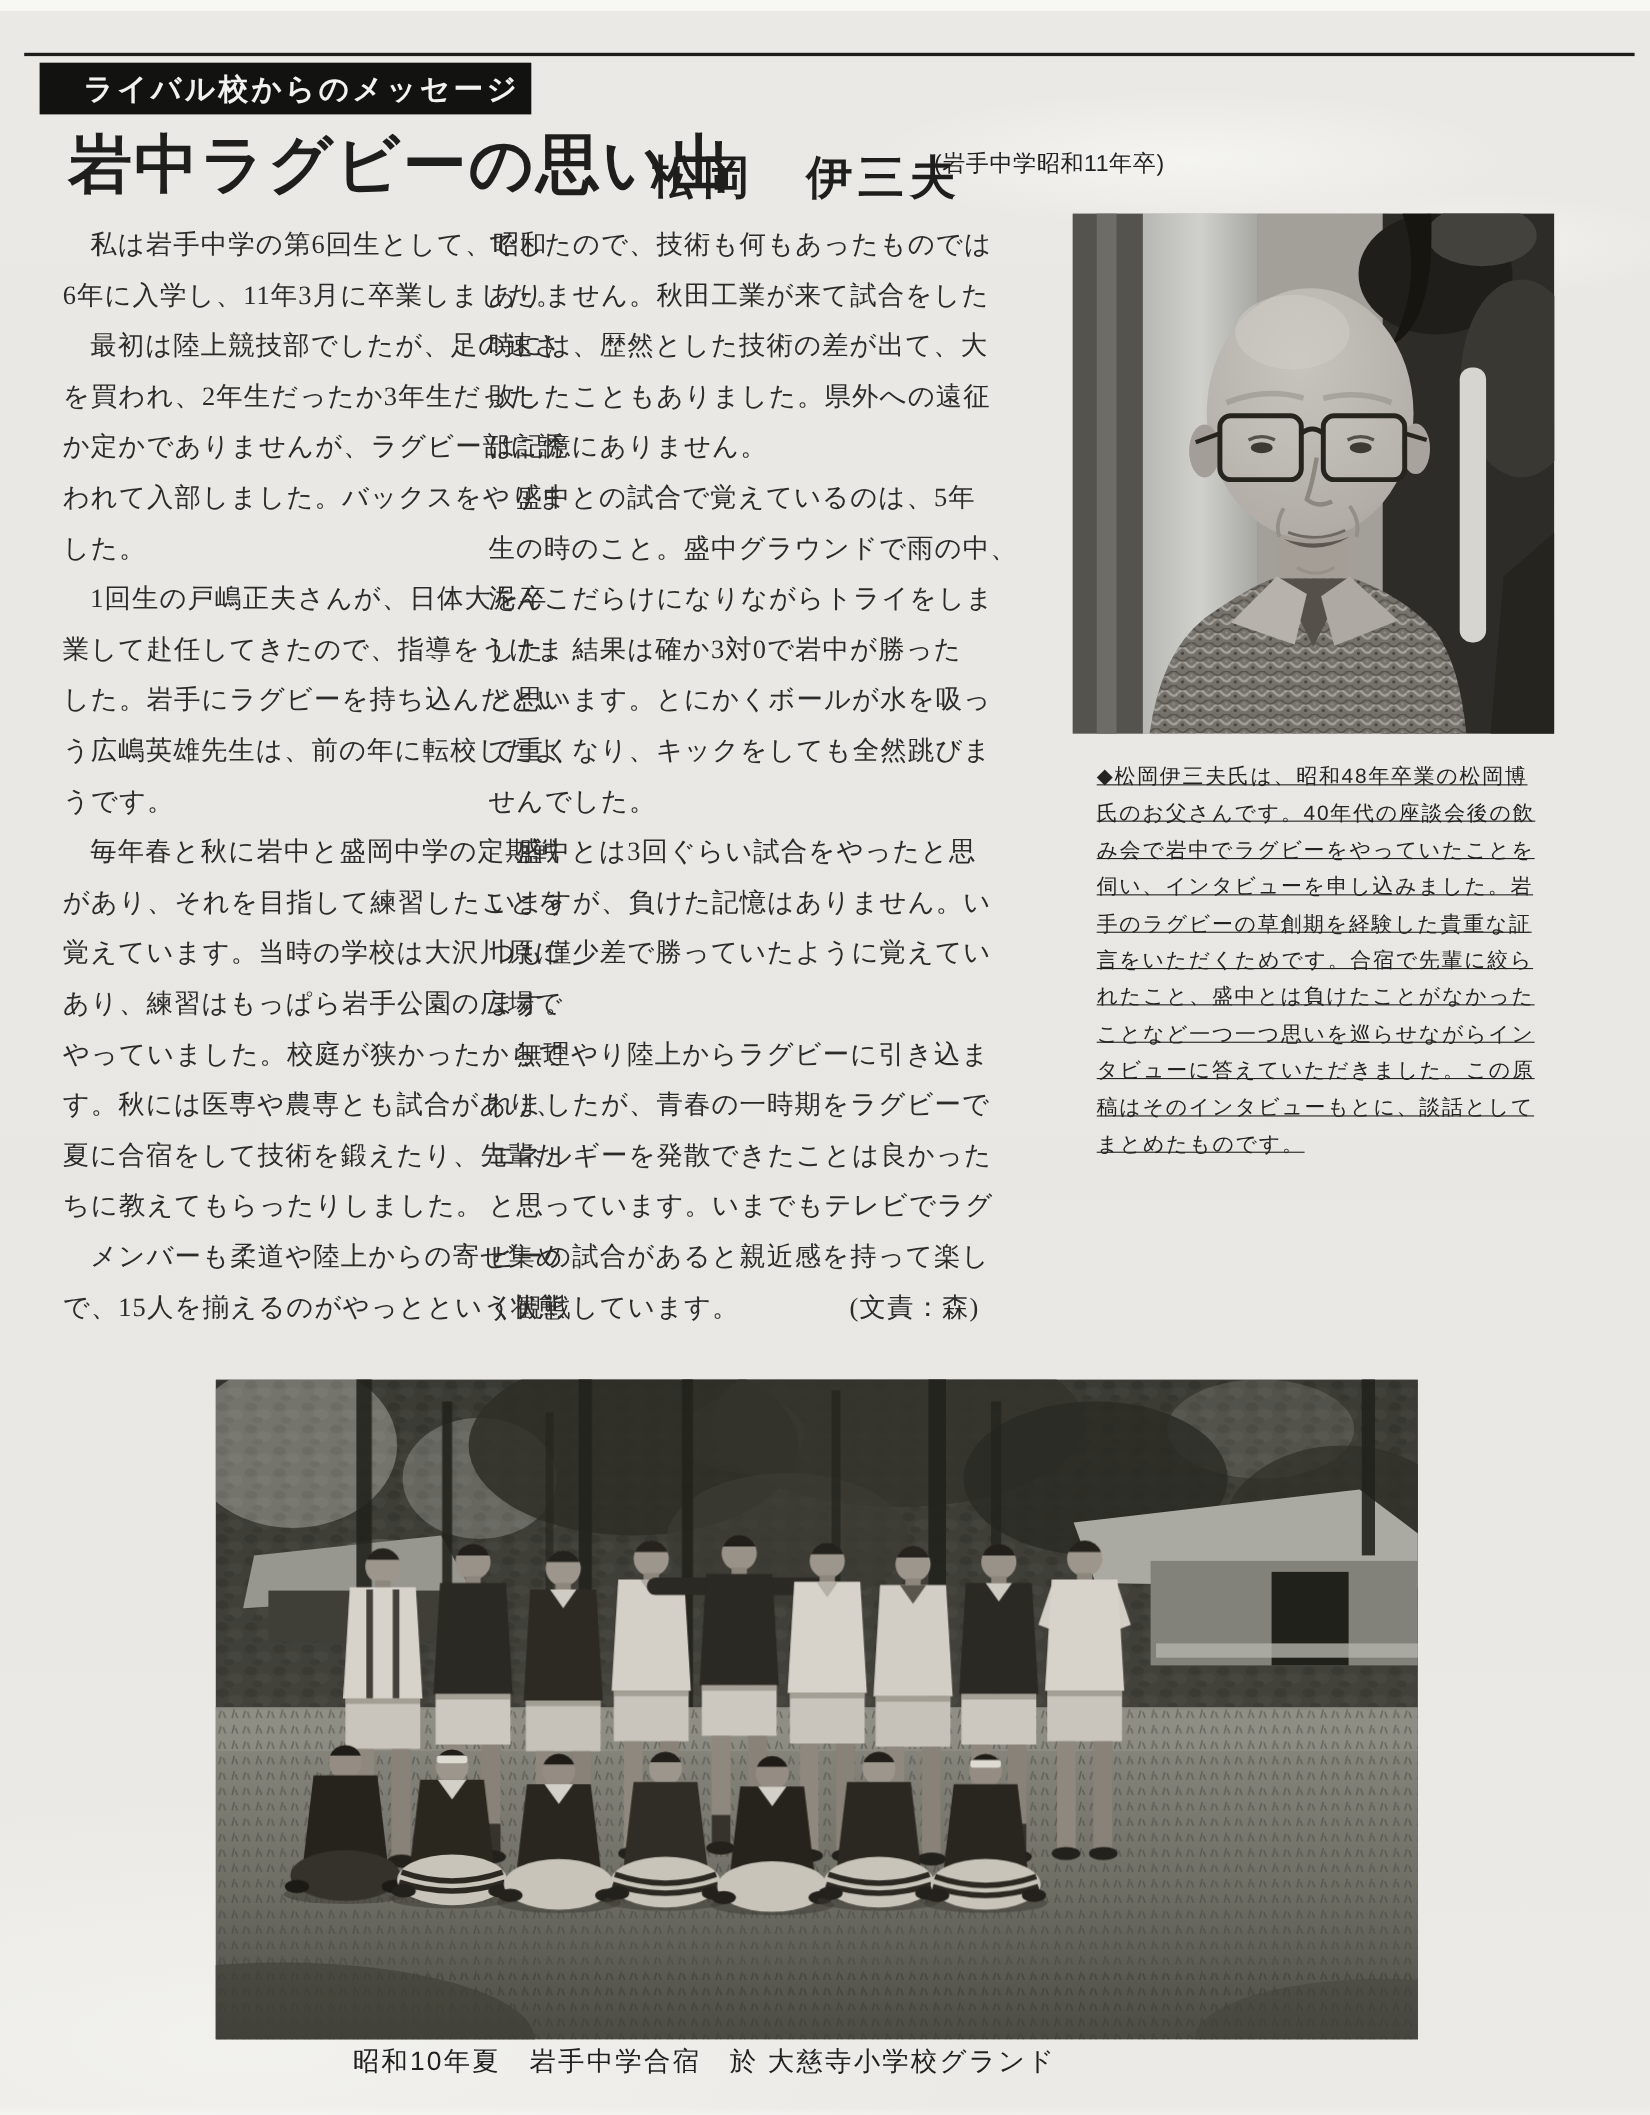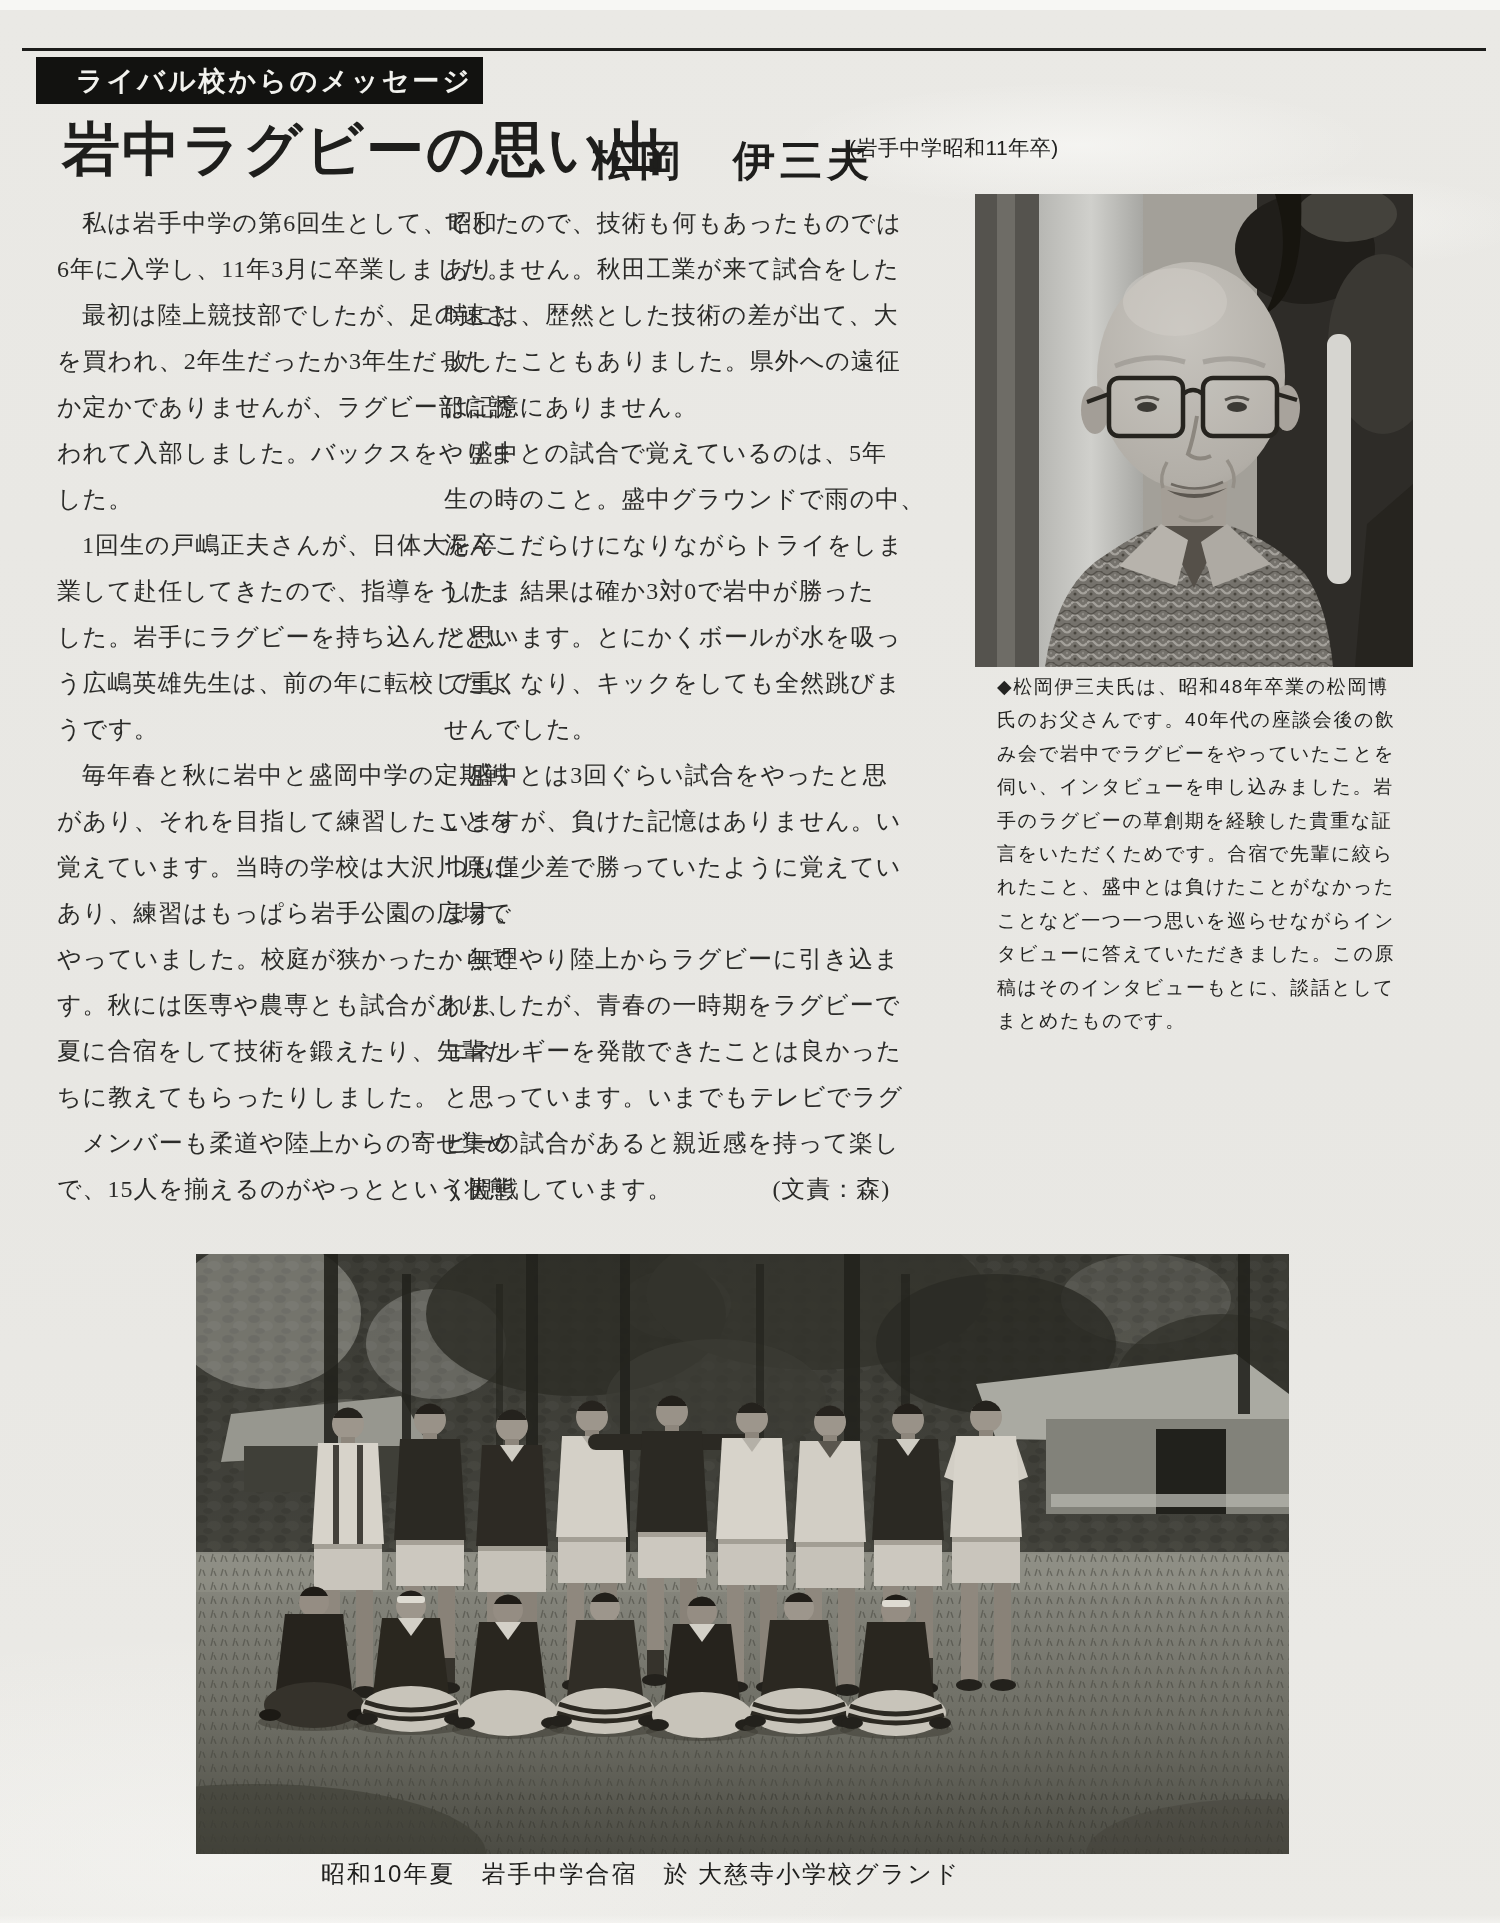--- a/index.html
+++ b/index.html
@@ -26,23 +26,23 @@
   .author-name { position:absolute; left:592px; top:123px; font-size:42px; font-weight:600;
     letter-spacing:5px; color:#1e1e1c; white-space:pre; }
   .author-note { position:absolute; left:849px; top:124px; font-size:21px; font-weight:400;
     font-family:"Liberation Sans","DejaVu Sans",sans-serif; letter-spacing:0.5px; color:#222220; }
   .col { position:absolute; top:190px; width:402px; font-size:24px; line-height:46px;
     letter-spacing:1px; white-space:pre; color:#2b2b29; }
   .col-left { left:57px; }
   .col-mid  { left:444px; }
   .portrait { position:absolute; left:975px; top:184px; width:438px; height:473px; }
   .portrait svg, .groupphoto svg { display:block; }
-  .portrait-caption { position:absolute; left:997px; top:660px; width:445px;
+  .portrait-caption { position:absolute; left:997px; top:680px; width:445px;
     font-family:"Liberation Sans","DejaVu Sans",sans-serif; font-size:19px; line-height:33.4px;
-    letter-spacing:1.6px; white-space:pre; color:#232321; }
+    letter-spacing:1.6px; white-space:pre; color:#232321;text-decoration:underline; }
   .groupphoto { position:absolute; left:196px; top:1244px; width:1093px; height:600px; }
   .group-caption { position:absolute; left:179px; top:1848px; width:1093px; text-align:center;
     padding-right:170px; font-family:"Liberation Sans","DejaVu Sans",sans-serif; font-size:24px;
     letter-spacing:2px; color:#1f1f1d; }
 </style>
 </head>
 <body>
 
 <div class="page">
 

